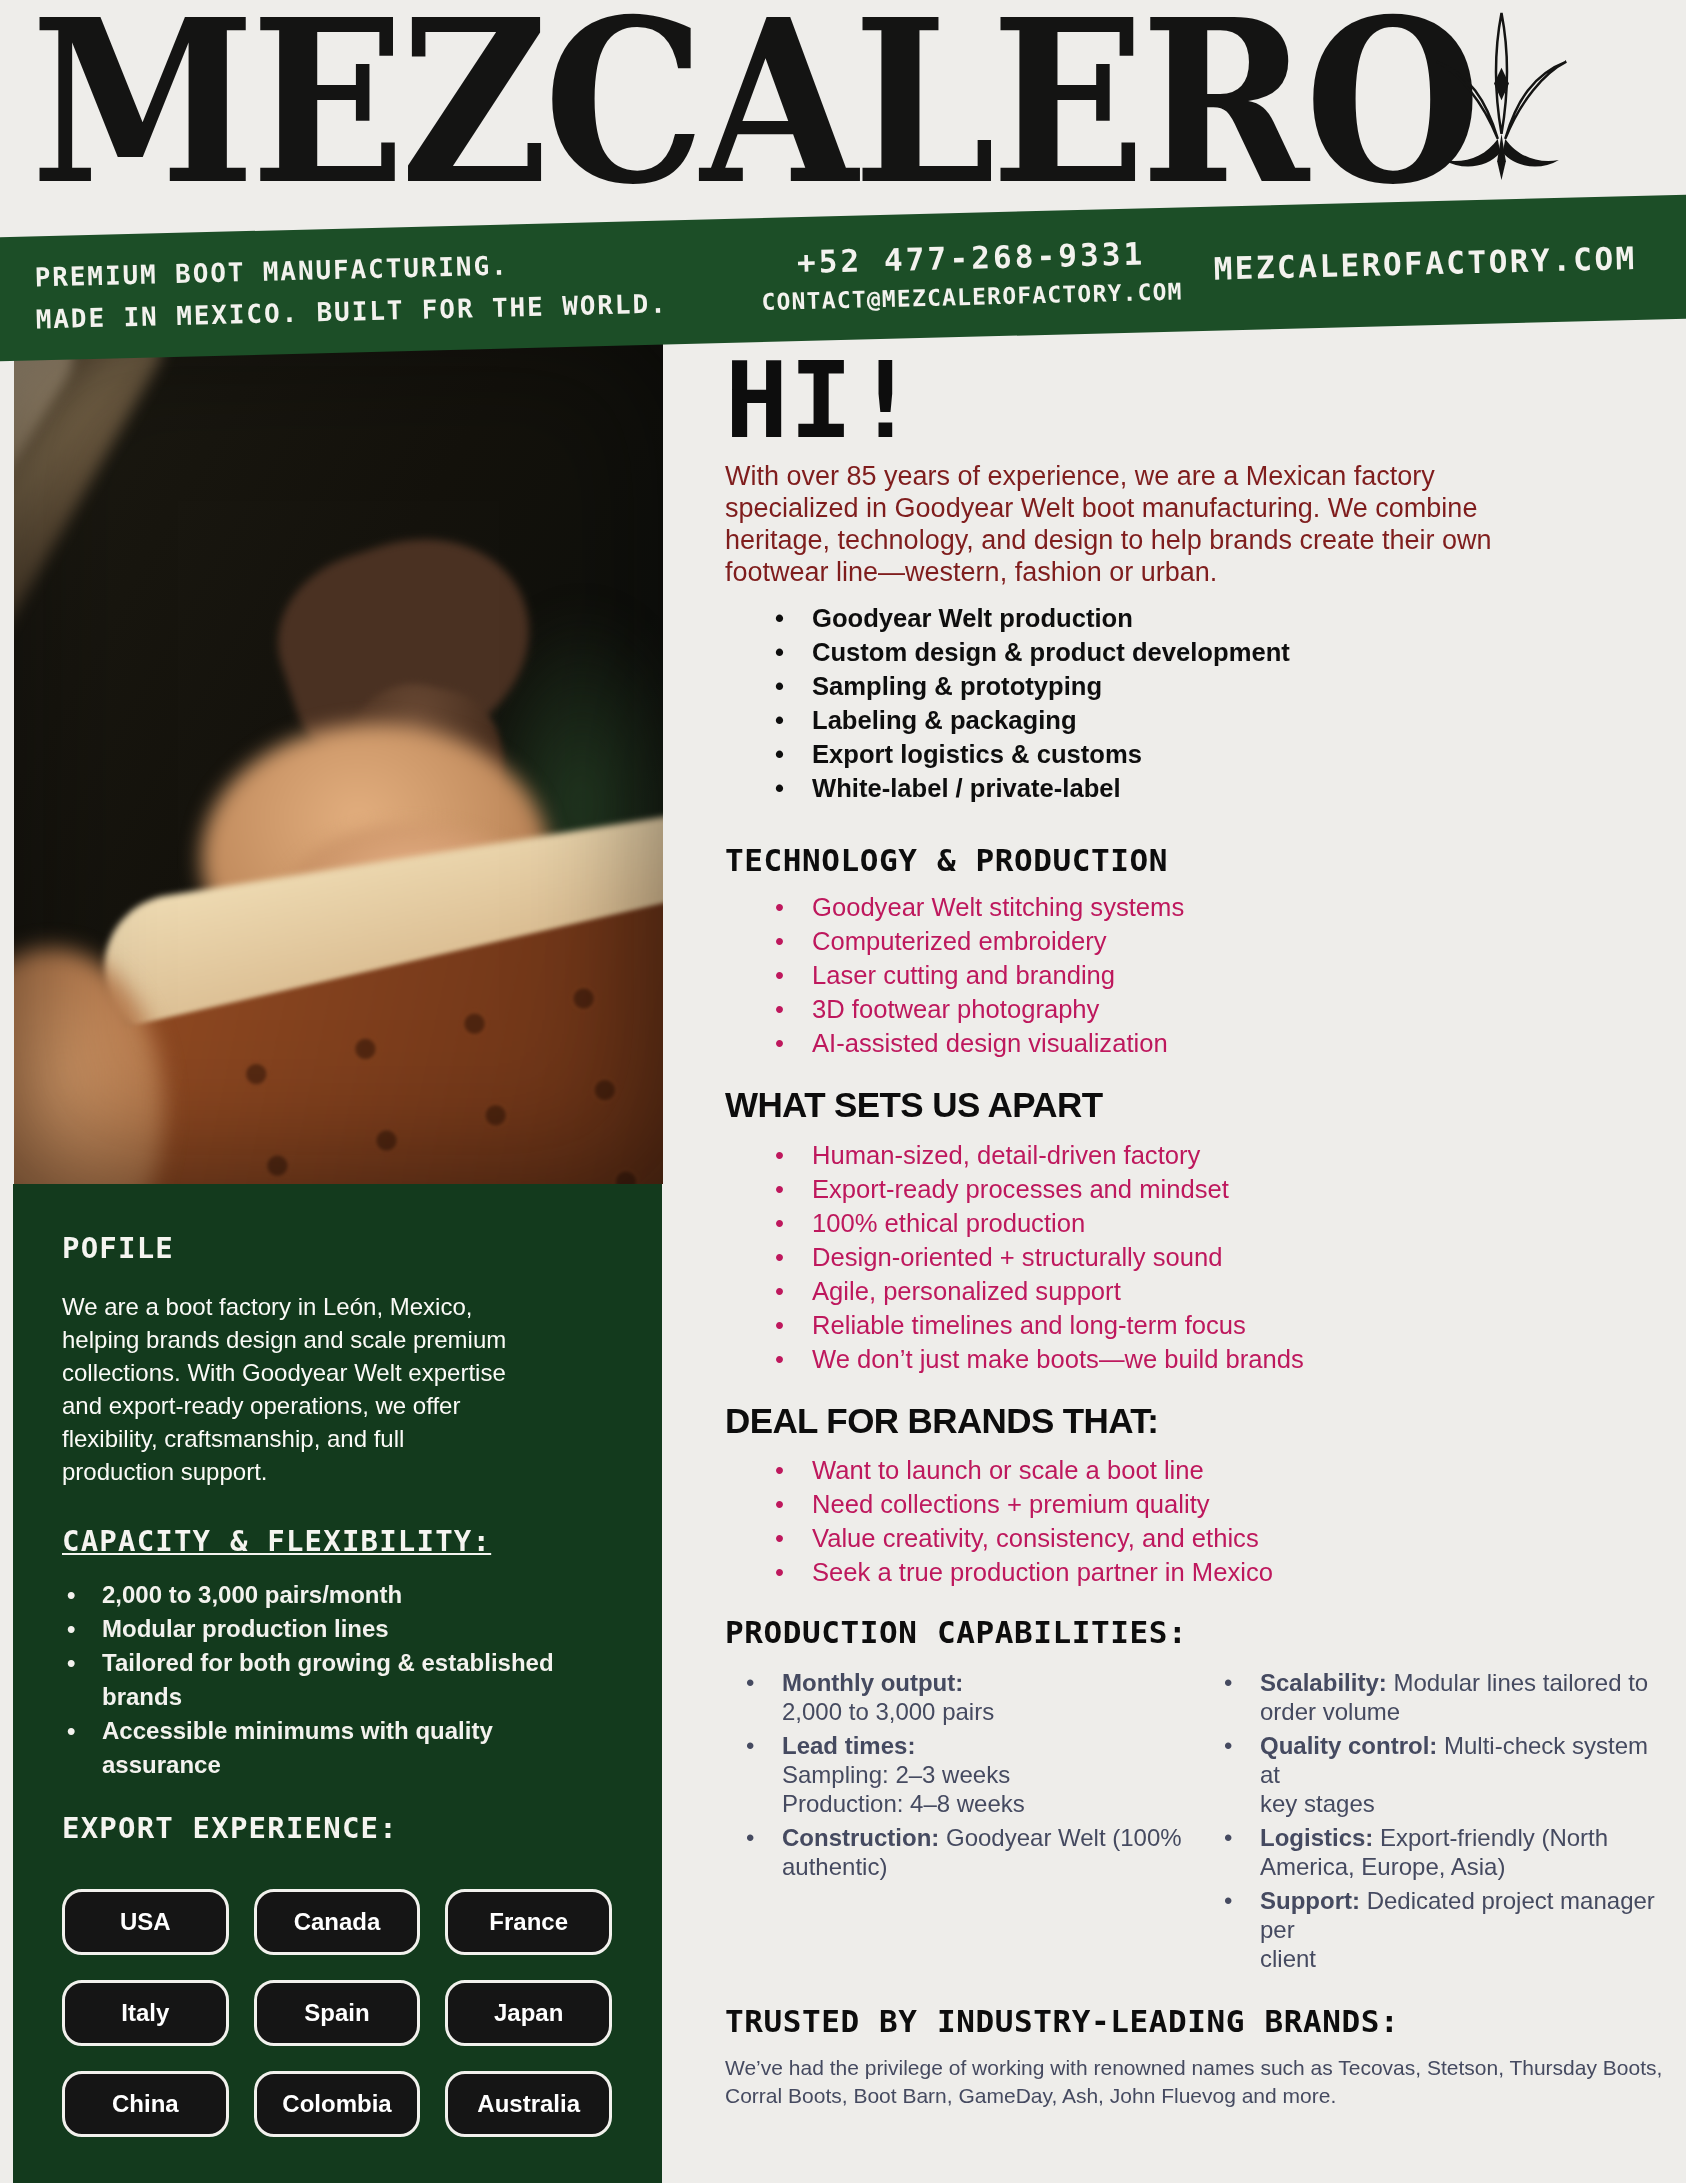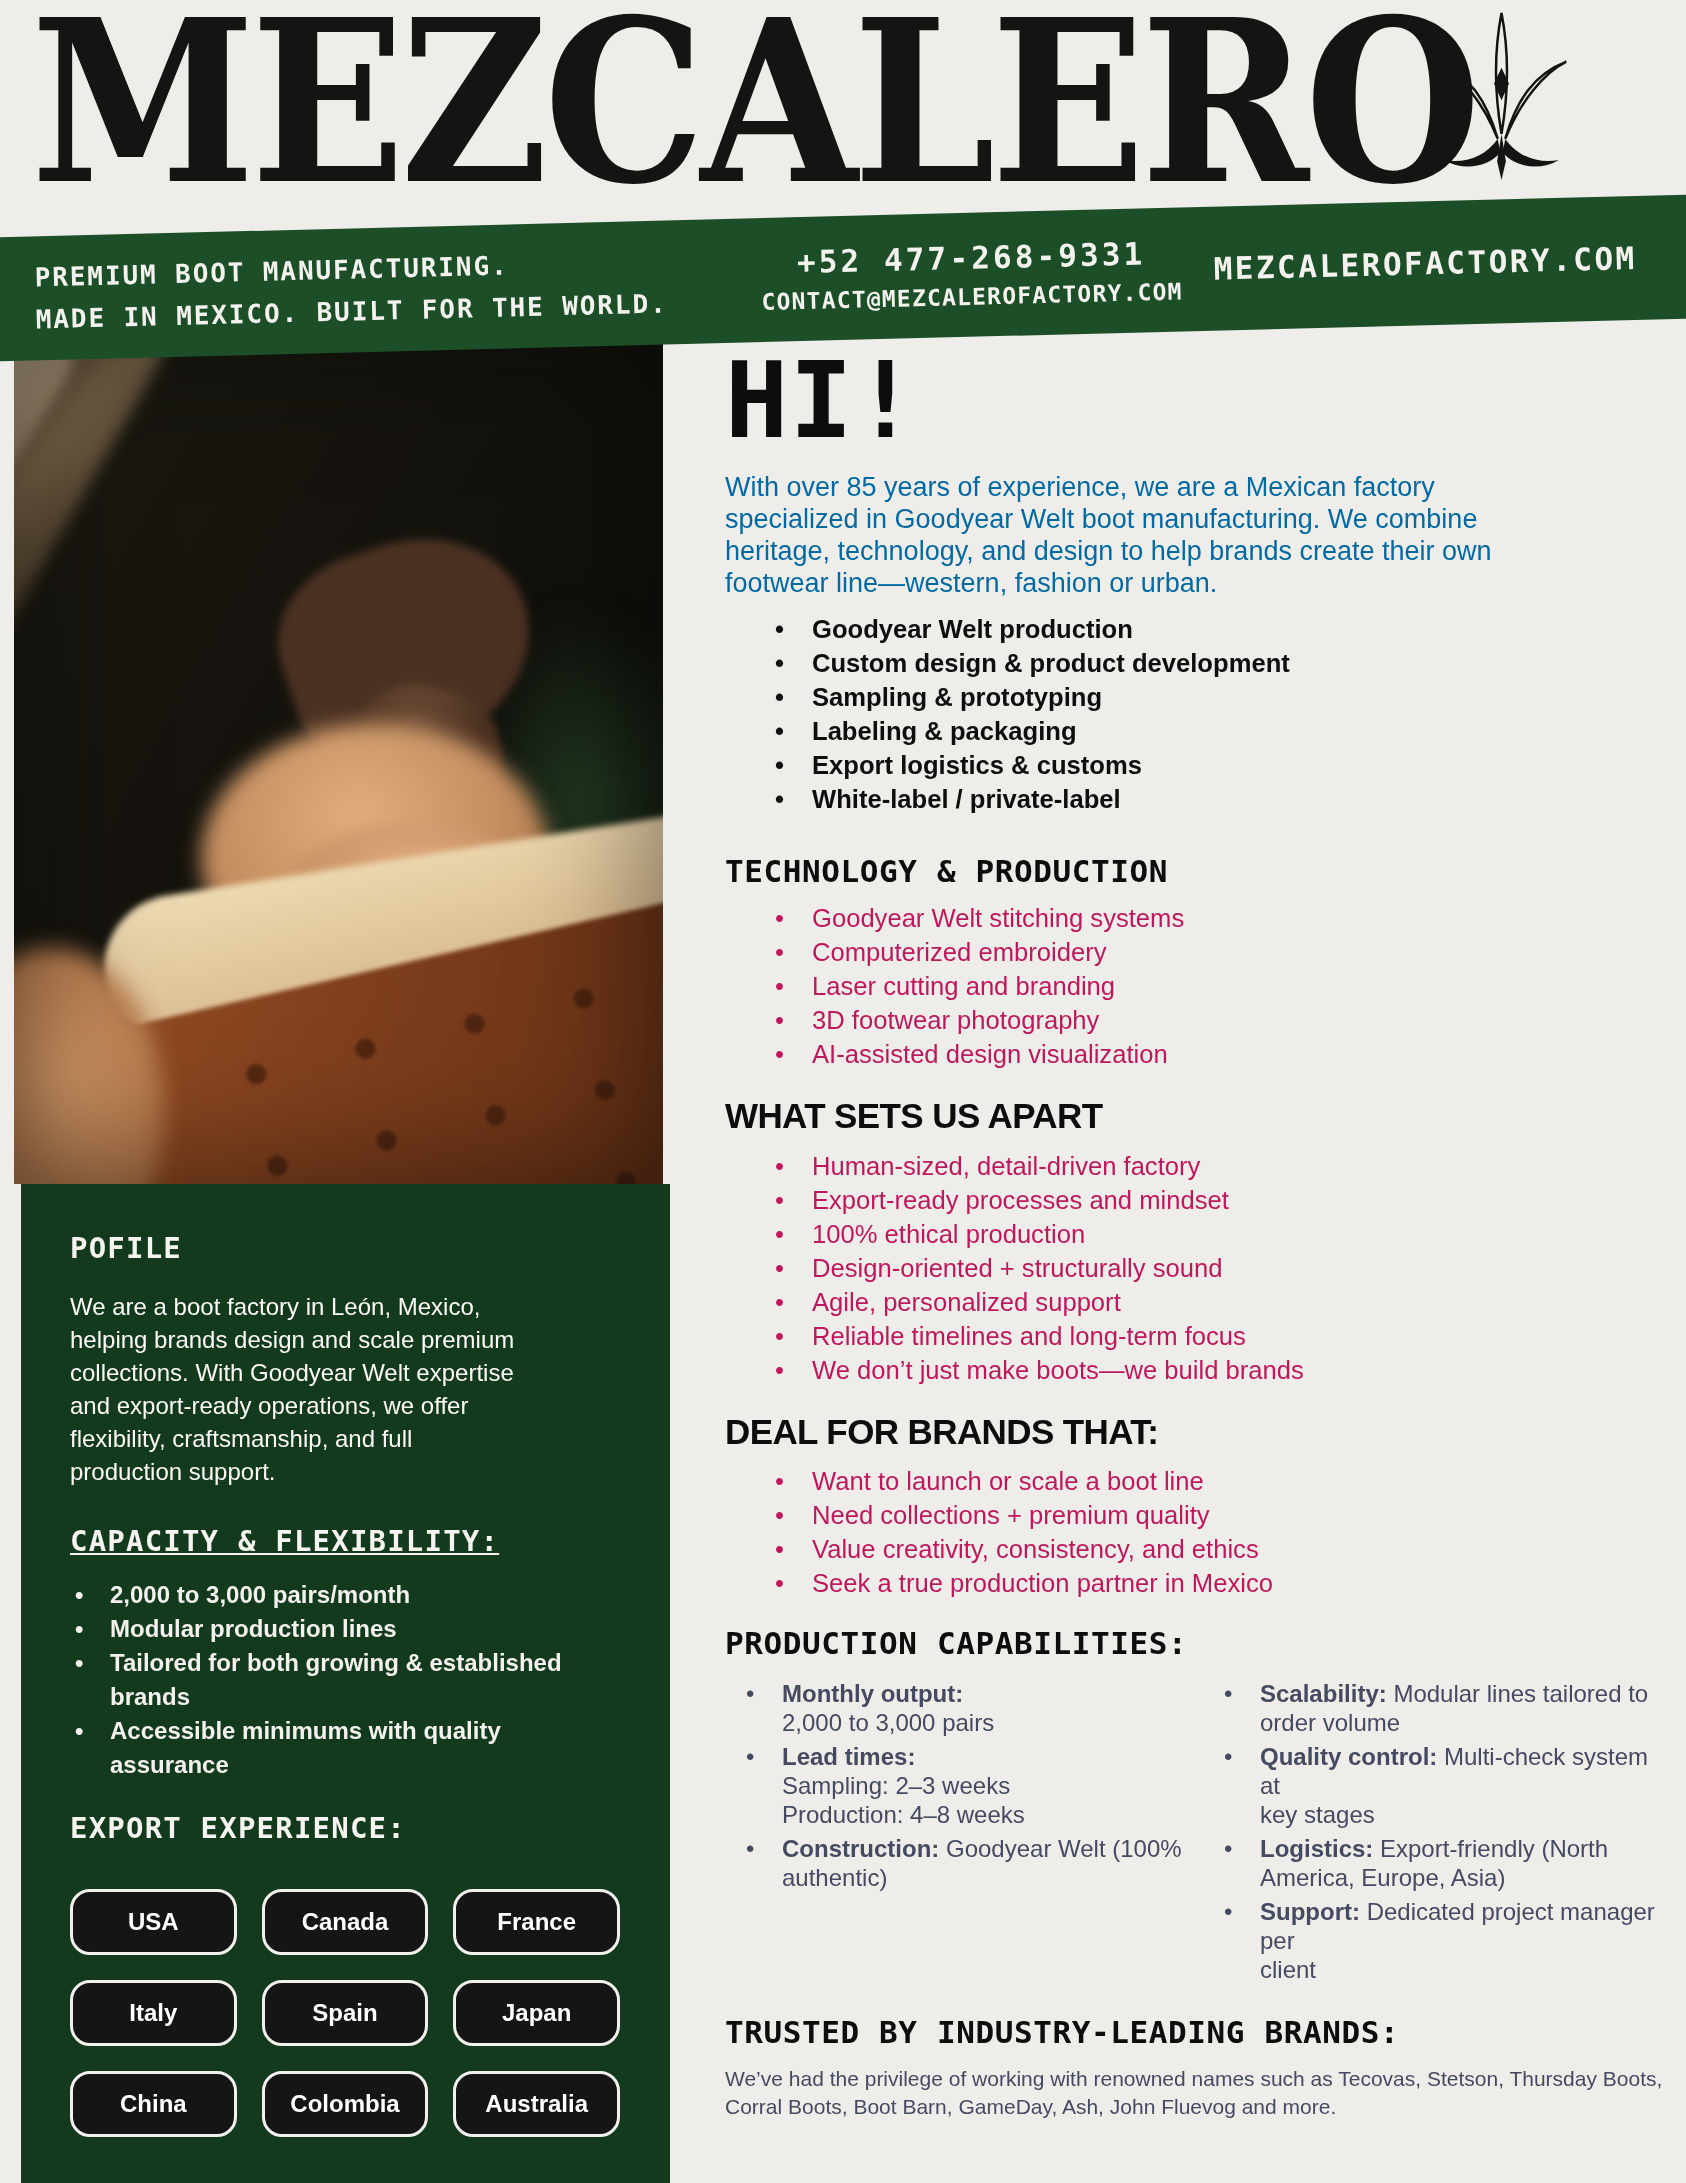--- a/index.html
+++ b/index.html
@@ -50,41 +50,41 @@
          background:linear-gradient(115deg,#9c5226,#7c3d1c 45%,#5e2c13 85%);
          transform:rotate(-13deg);filter:blur(1.9px);}
   .ph-studs{left:212px;top:636px;width:561px;height:374px;transform:rotate(-13deg);opacity:.55;
          background-image:radial-gradient(circle,#2e1408 8px,#84441f55 12px,transparent 15px);
          background-size:112px 94px;filter:blur(1.2px);}
   .ph-hand2{left:-75px;top:611px;width:225px;height:324px;border-radius:50%;
          background:radial-gradient(at 55% 40%,#d59a68,#a86c41 75%);filter:blur(11.2px);}
   .ph-vignette{left:0;top:0;width:100%;height:100%;box-shadow:inset 0 0 137px rgba(5,5,5,.55);}
 
   
-  .panel{position:absolute;left:21px;top:1184px;width:649px;height:999px;background:#133a1d;
+  .panel{position:absolute;left:13px;top:1184px;width:649px;height:999px;background:#133a1d;
          box-sizing:border-box;padding:47px 50px 0 49px;color:#f3f2ee;}
   .panel-h{font-family:"DejaVu Sans Mono",monospace;font-weight:bold;font-size:29px;
            letter-spacing:1.2px;margin:0;color:#f5f4f0;}
   .profile-body{margin:25px 0 0;font-size:24px;line-height:33px;white-space:pre-line;color:#fbfaf7;}
   .capacity-h{margin-top:36px;text-decoration:underline;}
   .panel ul{list-style:none;margin:20px 0 0;padding:0;font-weight:bold;font-size:24px;line-height:34px;}
   .panel li{position:relative;padding-left:40px;white-space:pre-line;}
   .panel li::before{content:"\2022";position:absolute;left:5px;}
   .export-h{margin-top:29px;}
   .country-grid{margin-top:44px;display:grid;grid-template-columns:repeat(3,1fr);
                 column-gap:25px;row-gap:25px;width:100%;}
   .country-btn{height:60px;background:#151515;border:3.1px solid #f2f1ed;border-radius:20px;
                color:#fff;font-size:24px;font-weight:bold;display:flex;align-items:center;
                justify-content:center;cursor:pointer;}
 
   
   .main{position:absolute;left:725px;top:349px;width:943px;color:#101010;}
   .hi{font-family:"DejaVu Sans Mono",monospace;font-weight:bold;font-size:105px;line-height:1;
       letter-spacing:1.2px;margin:0;color:#0d0d0d;}
-  .intro{margin:17px 0 0;font-size:27px;line-height:32px;color:#0369a1;white-space:pre-line;}
+  .intro{margin:6px 0 0;font-size:27px;line-height:32px;color:#7f1d1d;white-space:pre-line;}
   .mono-h{font-family:"DejaVu Sans Mono",monospace;font-weight:bold;font-size:31px;
           letter-spacing:0.6px;margin:0;color:#0d0d0d;}
   .sans-h{font-size:35px;font-weight:bold;margin:0;color:#0d0d0d;letter-spacing:-0.6px;}
   .mt-wwd{margin-top:37px;} .mt-tech{margin-top:37px;} .mt-apart{margin-top:25px;}
   .mt-deal{margin-top:25px;} .mt-cap{margin-top:25px;} .mt-trusted{margin-top:25px;}
   ul.blist{list-style:none;margin:12.5px 0 0;padding:0;font-size:25.6px;line-height:34px;}
   ul.blist li{position:relative;padding-left:87px;white-space:pre-line;}
   ul.blist li::before{content:"\2022";position:absolute;left:50px;}
   ul.bold-black{font-weight:bold;color:#0e0e0e;}
   ul.gray{color:#be185d;}

